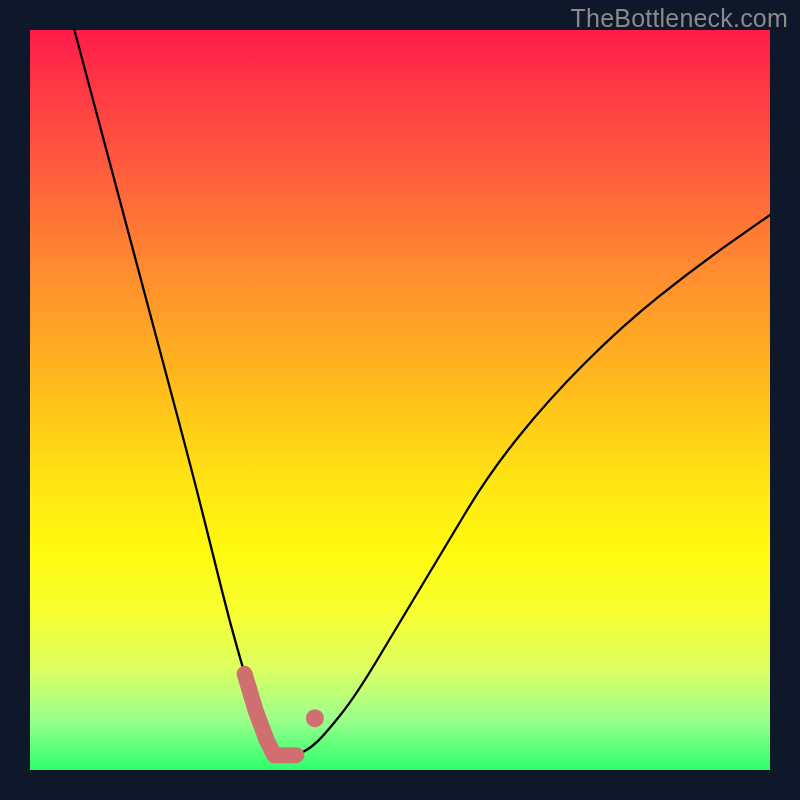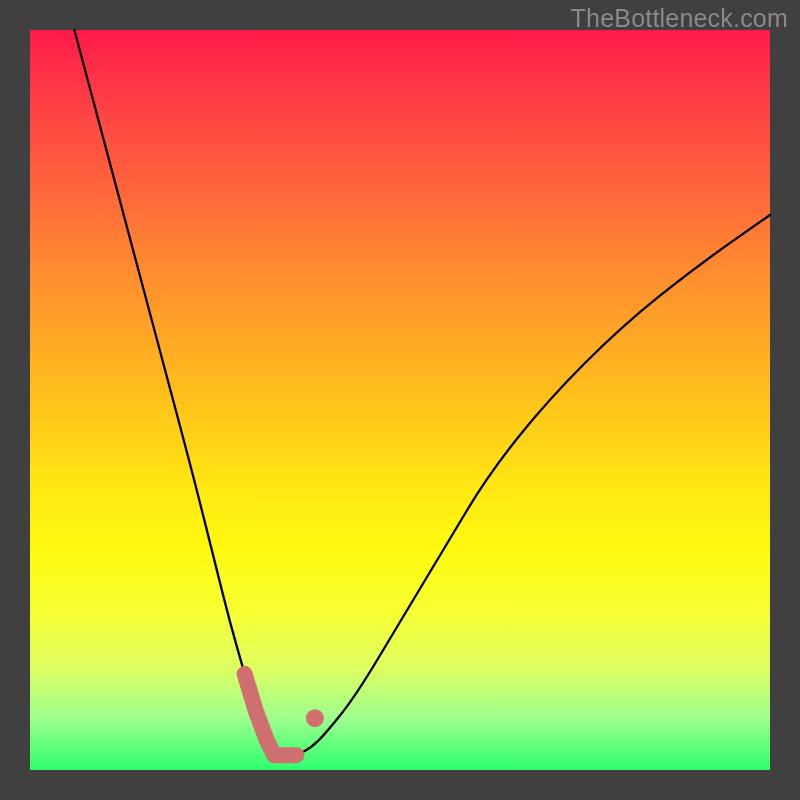--- a/index.html
+++ b/index.html
@@ -9,21 +9,21 @@
     height: 800px;
     background: #000000;
     overflow: hidden;
   }
   .frame {
     position: absolute;
     left: 0;
     top: 0;
     width: 800px;
     height: 800px;
-    background: #404040;
+    background: #0f172a;
   }
   .plot-area {
     position: absolute;
     left: 30px;
     top: 30px;
     width: 740px;
     height: 740px;
     
   }
   .watermark {

